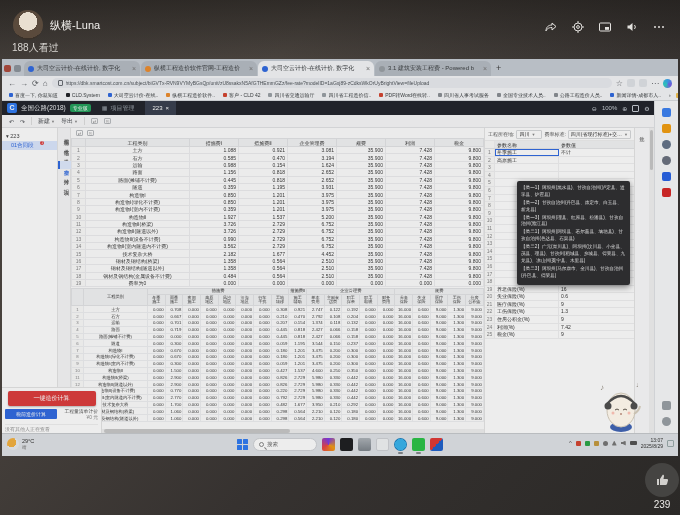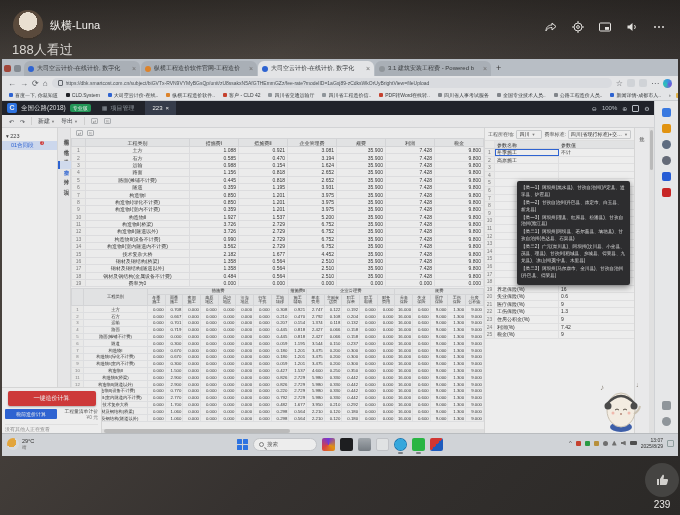--- a/index.html
+++ b/index.html
@@ -7,21 +7,21 @@
   body { font-family:"Liberation Sans","DejaVu Sans",sans-serif; }
   #stage { position:relative; width:680px; height:515px; overflow:hidden;
     background:linear-gradient(135deg,#403b37 0%,#48423d 28%,#363230 62%,#2b2927 100%); }
 
   
   .player-top { position:absolute; inset:0 0 auto 0; height:58px; z-index:60;
     background:linear-gradient(180deg,rgba(18,16,14,.45),rgba(18,16,14,0)); }
   .avatar { position:absolute; left:13px; top:10px; width:30px; height:30px; border-radius:50%;
     background:radial-gradient(circle at 50% 38%, #e9dfd0 0 38%, #5a4a3c 39% 70%, #3a3129 71%); overflow:hidden; }
   .ch-name { position:absolute; left:50px; top:18px; font-size:11px; color:#f1efec; }
-  .viewers { position:absolute; left:12px; top:41px; font-size:13px; color:#d9d6d2; }
+  .viewers { position:absolute; left:12px; top:41px; font-size:10px; color:#d9d6d2; }
   .pt-icons { position:absolute; right:14px; top:20px; display:flex; gap:13px; align-items:center; }
   .pt-icons svg { display:block; }
   .like-btn { position:absolute; left:645px; top:463px; width:34px; height:34px; border-radius:50%;
     background:#454442; display:flex; align-items:center; justify-content:center; z-index:60; }
   .like-count { position:absolute; left:641px; top:499px; width:42px; text-align:center;
     font-size:10px; color:#eceae7; z-index:60; }
 
   
   #desktop { position:absolute; left:2px; top:59px; width:676px; height:397px;
     background:#d8dade; filter:brightness(.93) saturate(.96); font-size:6px; color:#333; }

